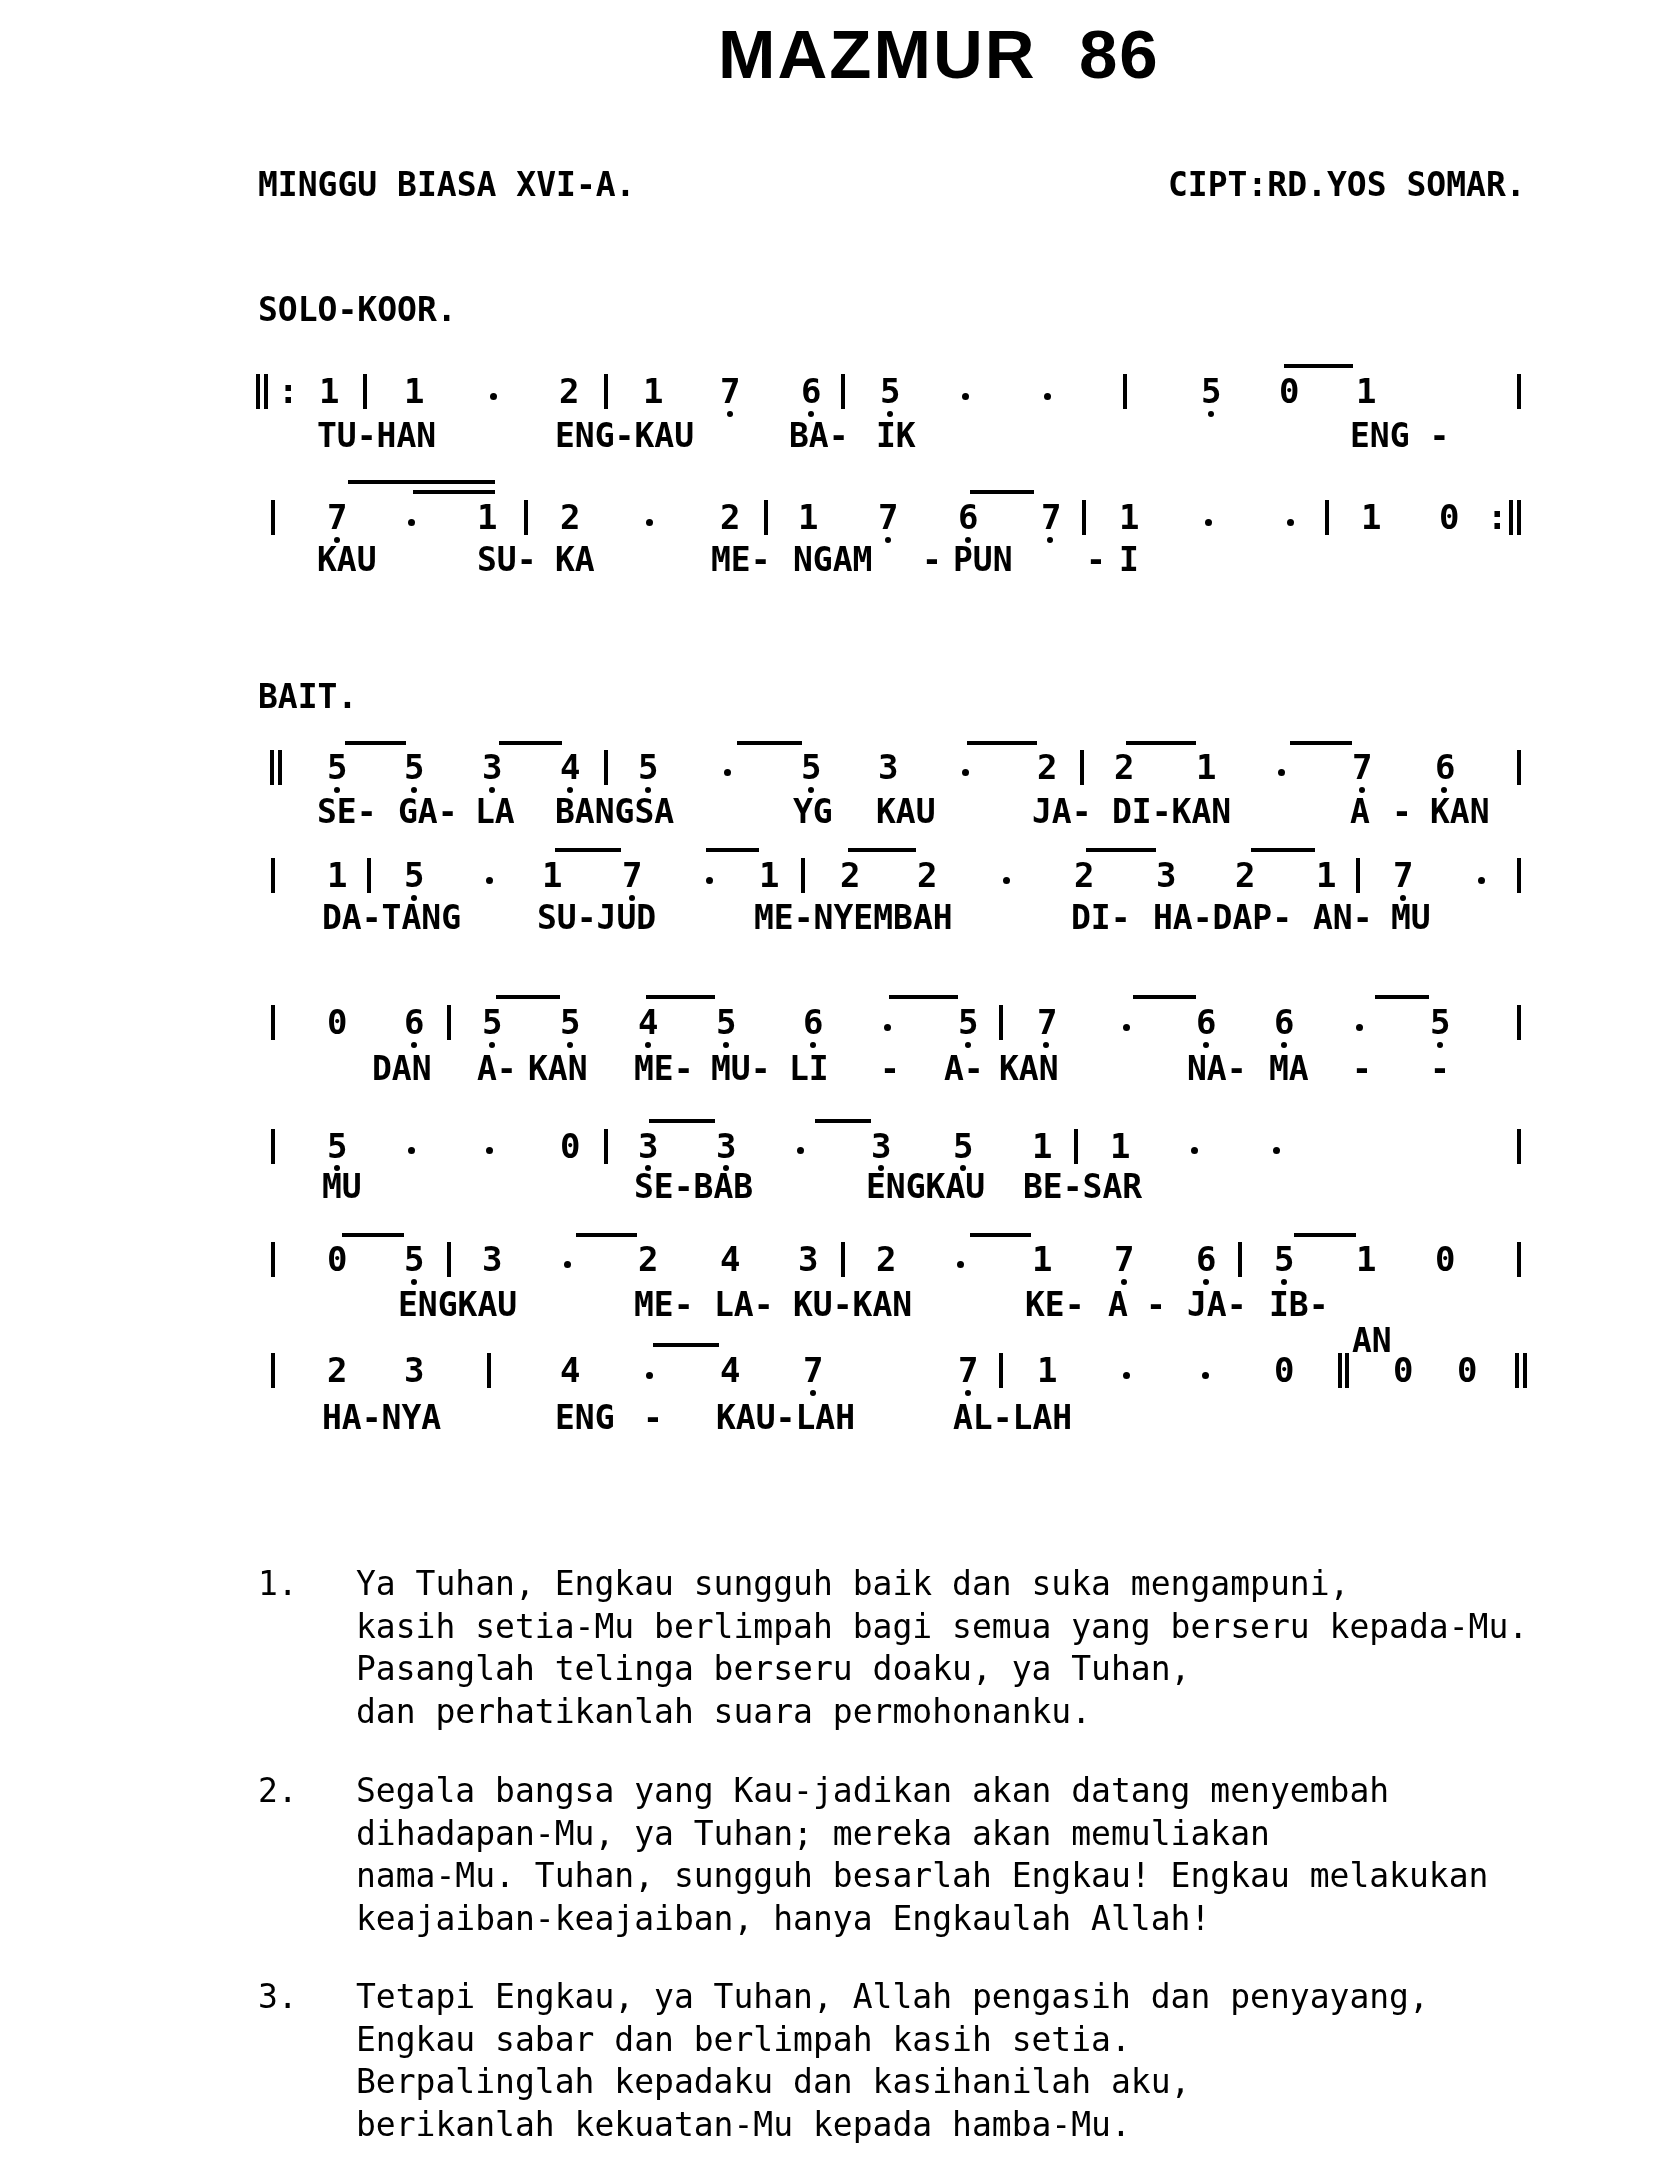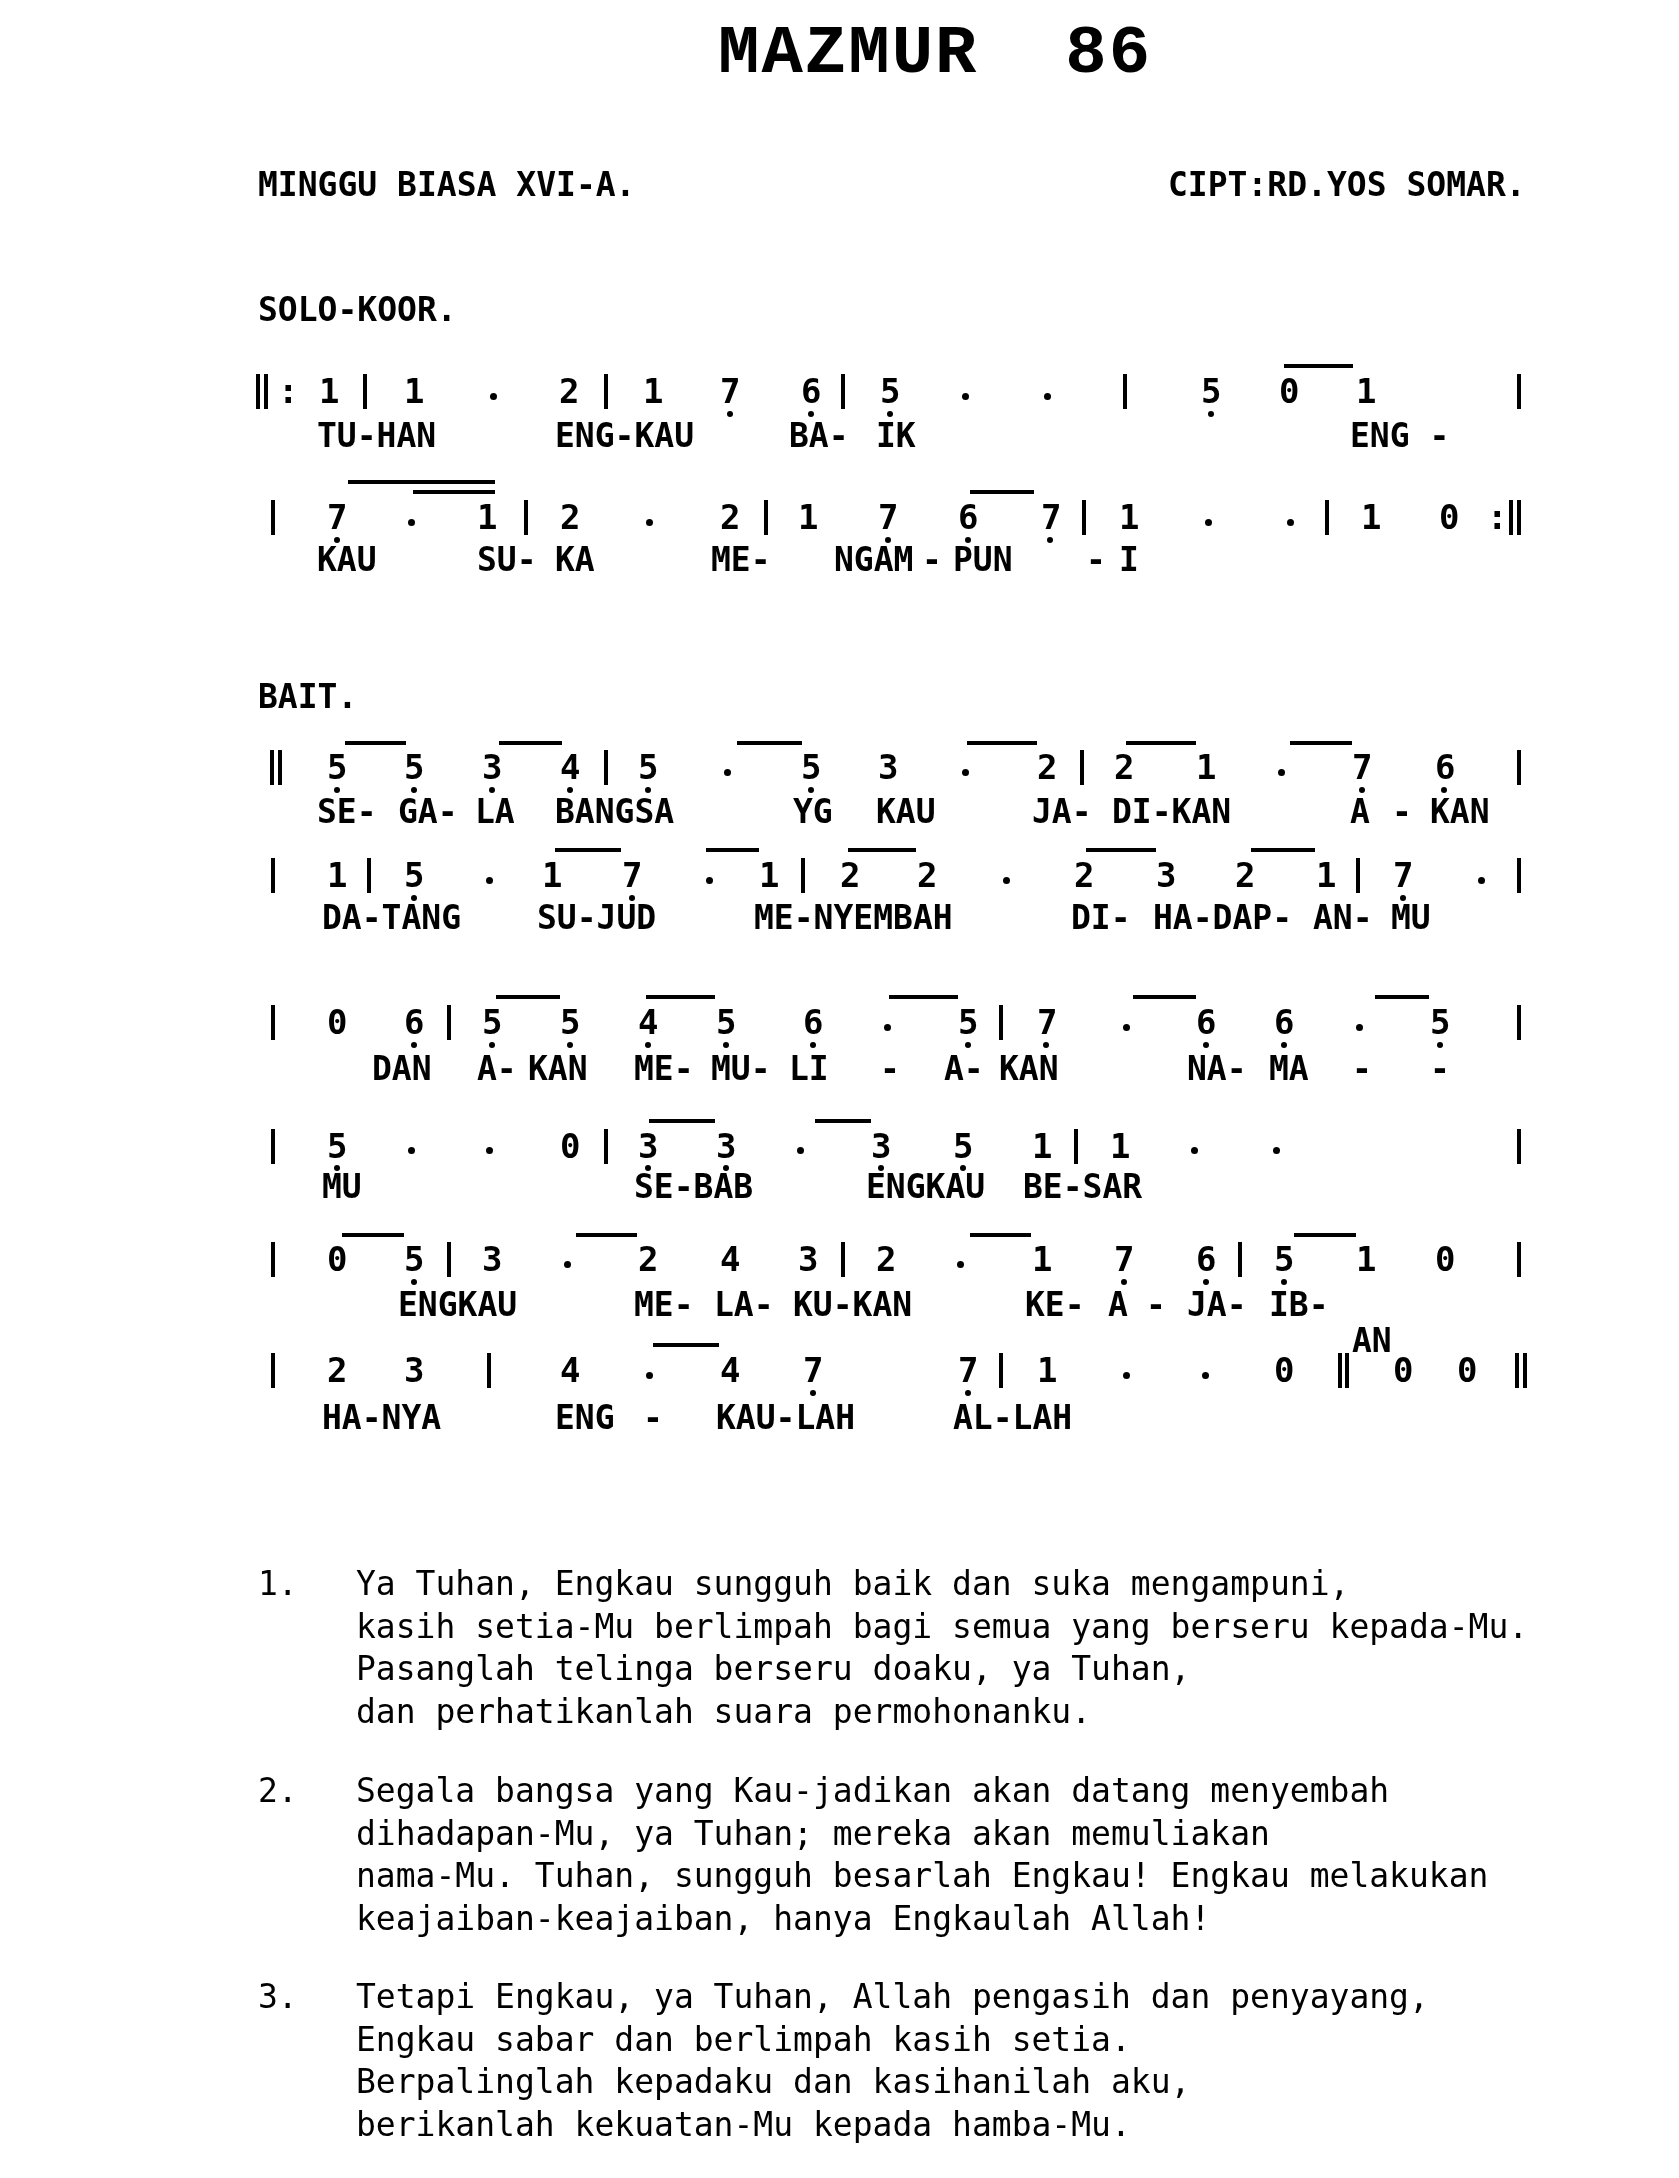--- a/index.html
+++ b/index.html
@@ -3,21 +3,21 @@
 <meta charset="utf-8">
 <style>
   html,body{margin:0;padding:0;background:#888;}
   .page{
     position:relative;width:1679px;height:2178px;margin:0 auto;
     background:#ffffff;color:#000;overflow:hidden;
     font-family:"DejaVu Sans Mono","Liberation Mono",monospace;
   }
   .abs{position:absolute;white-space:pre;}
   .title{
-    font-family:Liberation Mono, monospace;font-weight:bold;
+    font-family:Liberation Sans, sans-serif;font-weight:bold;
     font-size:69px;line-height:1;letter-spacing:2px;left:718px;top:20px;
   }
   .hdr{font-size:33px;font-weight:bold;line-height:1;}
   .hdr-left{left:258px;top:168px;}
   .hdr-right{left:1168px;top:168px;}
   .lbl-solo{left:258px;top:293px;}
   .lbl-bait{left:258px;top:636px;margin-top:44px;}
   .lbl-ayat{left:258px;top:1477px;}
   .note{position:absolute;font-size:34px;font-weight:bold;line-height:1;white-space:pre;}
   .lyr{position:absolute;font-size:33px;font-weight:bold;line-height:1;white-space:pre;}
@@ -95,21 +95,21 @@
       <div class="note" style="left: 1487px; top: 500px;">:</div>
       <div class="bar" style="left: 1509px; top: 500px;"></div>
       <div class="bar" style="left: 1517px; top: 500px;"></div>
       <div class="beam" style="left: 348px; top: 480px; width: 147px;"></div>
       <div class="beam" style="left: 413px; top: 490px; width: 82px;"></div>
       <div class="beam" style="left: 970px; top: 490px; width: 64px;"></div>
       <div class="lyr" style="left: 317px; top: 543px;">KAU</div>
       <div class="lyr" style="left: 477px; top: 543px;">SU-</div>
       <div class="lyr" style="left: 555px; top: 543px;">KA</div>
       <div class="lyr" style="left: 711px; top: 543px;">ME-</div>
-      <div class="lyr" style="left: 793px; top: 543px; margin-left: 41px;">NGAM</div>
+      <div class="lyr" style="left: 793px; top: 543px;">NGAM</div>
       <div class="lyr" style="left: 922px; top: 543px;">-</div>
       <div class="lyr" style="left: 953px; top: 543px;">PUN</div>
       <div class="lyr" style="left: 1086px; top: 543px;">-</div>
       <div class="lyr" style="left: 1119px; top: 543px;">I</div>
       <div class="bar" style="left: 270px; top: 750px;"></div>
       <div class="bar" style="left: 278px; top: 750px;"></div>
       <div class="note" style="left: 327px; top: 750px;">5</div>
       <div class="odot" style="left: 334px; top: 787px;"></div>
       <div class="note" style="left: 404px; top: 750px;">5</div>
       <div class="odot" style="left: 411px; top: 787px;"></div>

